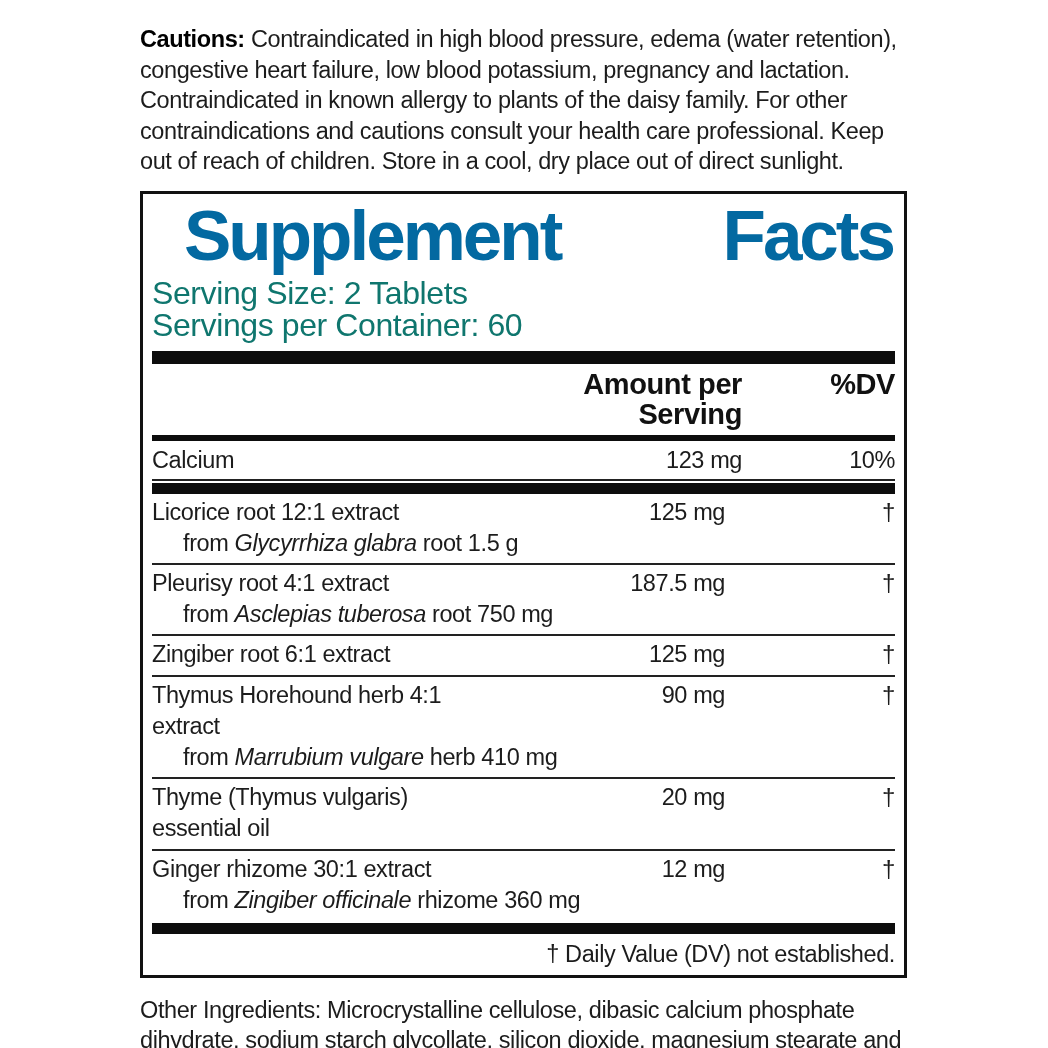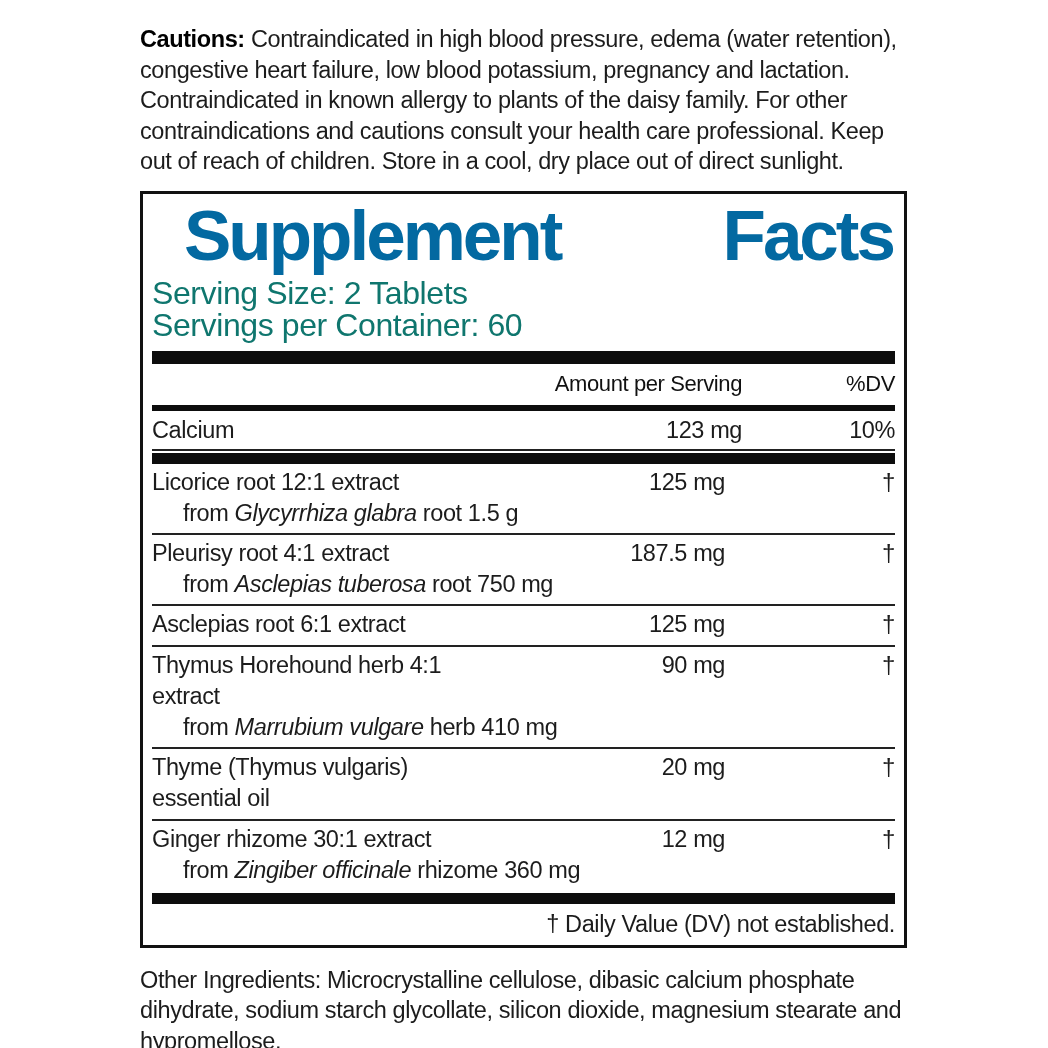--- a/index.html
+++ b/index.html
@@ -50,22 +50,22 @@
     color: #0f766e;
   }
   .bar { background: #0d0d0d; width: 100%; }
   .bar.thick  { height: 13px; }
   .bar.medium { height: 6px; }
   .bar.sep-thick { height: 11px; }
 
   .hdr-row {
     display: flex;
     align-items: baseline;
-    font-weight: normal;
-    font-size: 22px;
+    font-weight: bold;
+    font-size: 29px;
     line-height: 30px;
     padding: 5px 0 6px 0;
     color: #111;
   }
   .col-name { flex: 1 1 auto; }
   .col-amount { width: 220px; text-align: right; flex: 0 0 auto; }
   .col-dv { width: 153px; text-align: right; flex: 0 0 auto; }
 
   .nutrient-row {
     display: flex;
@@ -163,21 +163,21 @@
       <div class="row-line">
         <span class="col-name">Pleurisy root 4:1 extract</span>
         <span class="col-amount">187.5 mg</span>
         <span class="col-dv dagger">†</span>
       </div>
       <div class="row-sub"><span>from </span><i>Asclepias tuberosa</i><span> root 750 mg</span></div>
     </div>
 
     <div class="herb-row">
       <div class="row-line">
-        <span class="col-name">Asclepias root 6:1 extract</span>
+        <span class="col-name">Zingiber root 6:1 extract</span>
         <span class="col-amount">125 mg</span>
         <span class="col-dv dagger">†</span>
       </div>
     </div>
 
     <div class="herb-row">
       <div class="row-line">
         <span class="col-name">Thymus Horehound herb 4:1 extract</span>
         <span class="col-amount">90 mg</span>
         <span class="col-dv dagger">†</span>

